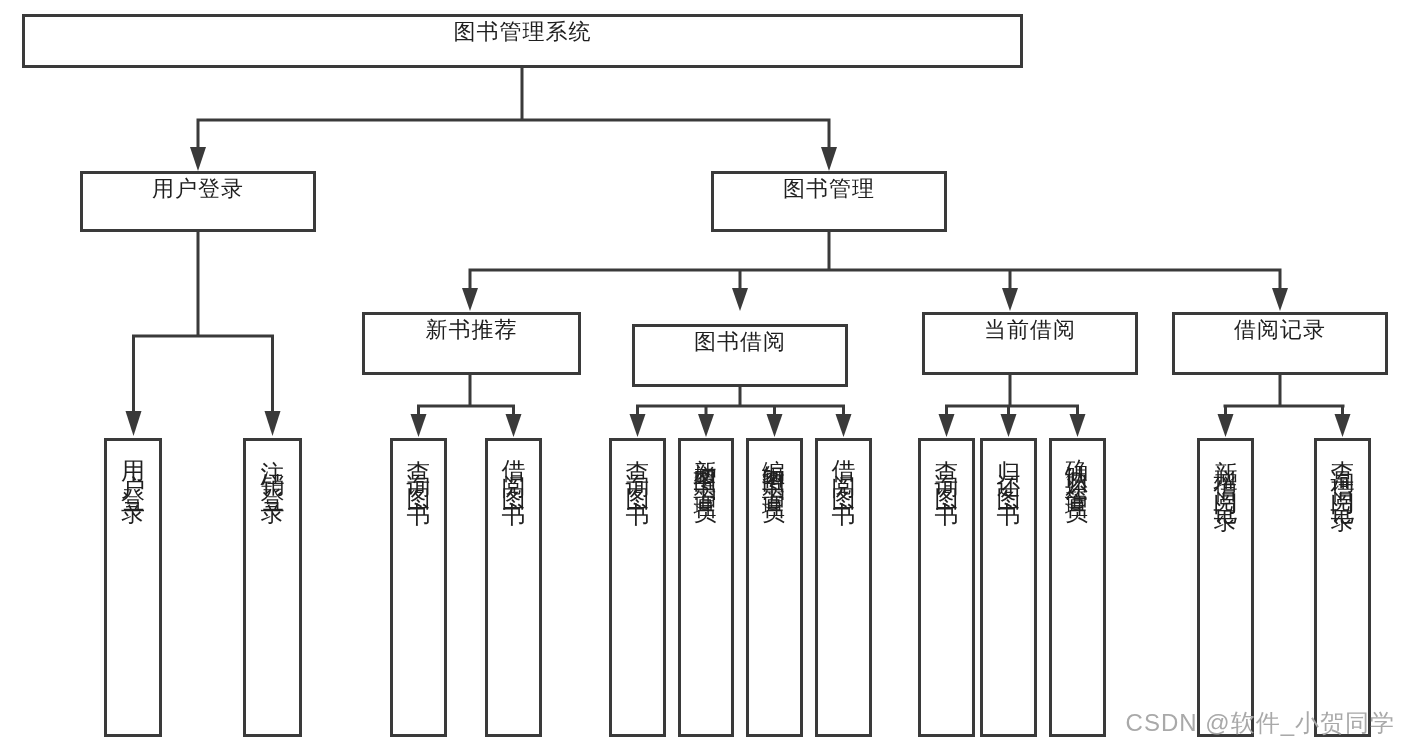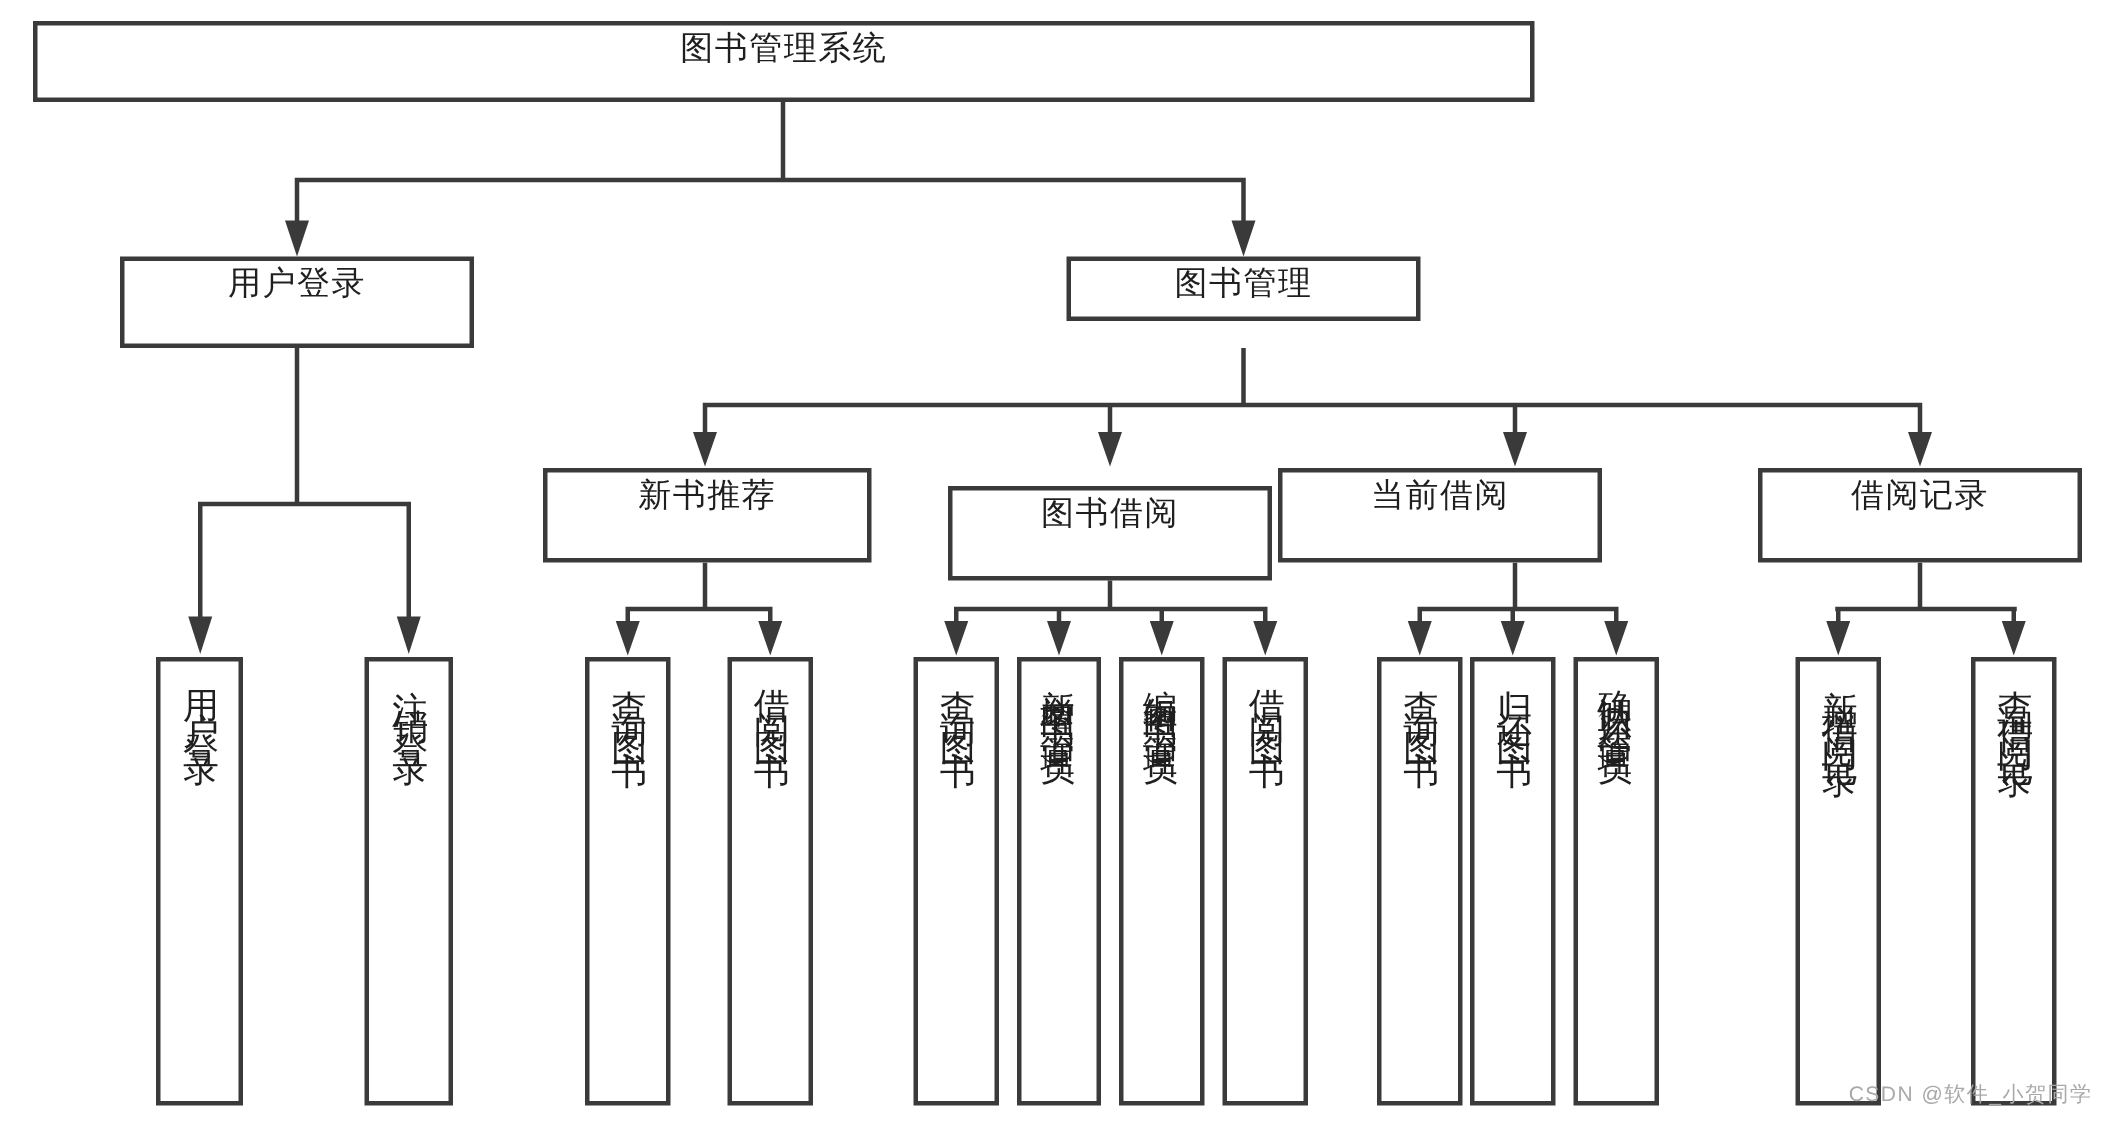--- a/index.html
+++ b/index.html
@@ -20,21 +20,21 @@
   .node.h span{font-size:22px;letter-spacing:1px;white-space:nowrap;color:#1f1f1f;}
   .node.v span{
     writing-mode:vertical-rl;text-orientation:mixed;
     white-space:nowrap;color:#1f1f1f;
   }
   .node.v4 span{font-size:24px;letter-spacing:14px;}
   .node.v6 span{font-size:24px;letter-spacing:10px;}
   .node.v9 span{font-size:23px;letter-spacing:6px;}
   .watermark{
     position:absolute;right:10px;bottom:8px;
-    font-size:14px;color:#a9a9a9;letter-spacing:1px;
+    font-size:24px;color:#a9a9a9;letter-spacing:1px;
     white-space:nowrap;
   }
 </style>
 </head>
 <body>
 
 <div class="canvas">
 
   <svg class="connectors" width="1405" height="747" viewBox="0 0 1405 747" fill="none">
     <path stroke="#3a3a3a" stroke-width="3" d="
@@ -94,31 +94,31 @@
     </g>
   </svg>
 
   <div class="node h" style="left:22px;top:14px;width:1001px;height:54px">
     <span>图书管理系统</span>
   </div>
 
   <div class="node h" style="left:80px;top:171px;width:236px;height:61px">
     <span>用户登录</span>
   </div>
-  <div class="node h" style="left:711px;top:171px;width:236px;height:43px">
+  <div class="node h" style="left:711px;top:171px;width:236px;height:61px">
     <span>图书管理</span>
   </div>
 
   <div class="node h" style="left:362px;top:312px;width:219px;height:63px">
     <span>新书推荐</span>
   </div>
   <div class="node h" style="left:632px;top:324px;width:216px;height:63px">
     <span>图书借阅</span>
   </div>
-  <div class="node h" style="left:852px;top:312px;width:216px;height:63px">
+  <div class="node h" style="left:922px;top:312px;width:216px;height:63px">
     <span>当前借阅</span>
   </div>
   <div class="node h" style="left:1172px;top:312px;width:216px;height:63px">
     <span>借阅记录</span>
   </div>
 
   <div class="node v v4" style="left:104px;top:438px;width:58px;height:299px">
     <span>用户登录</span>
   </div>
   <div class="node v v4" style="left:243px;top:438px;width:59px;height:299px">

